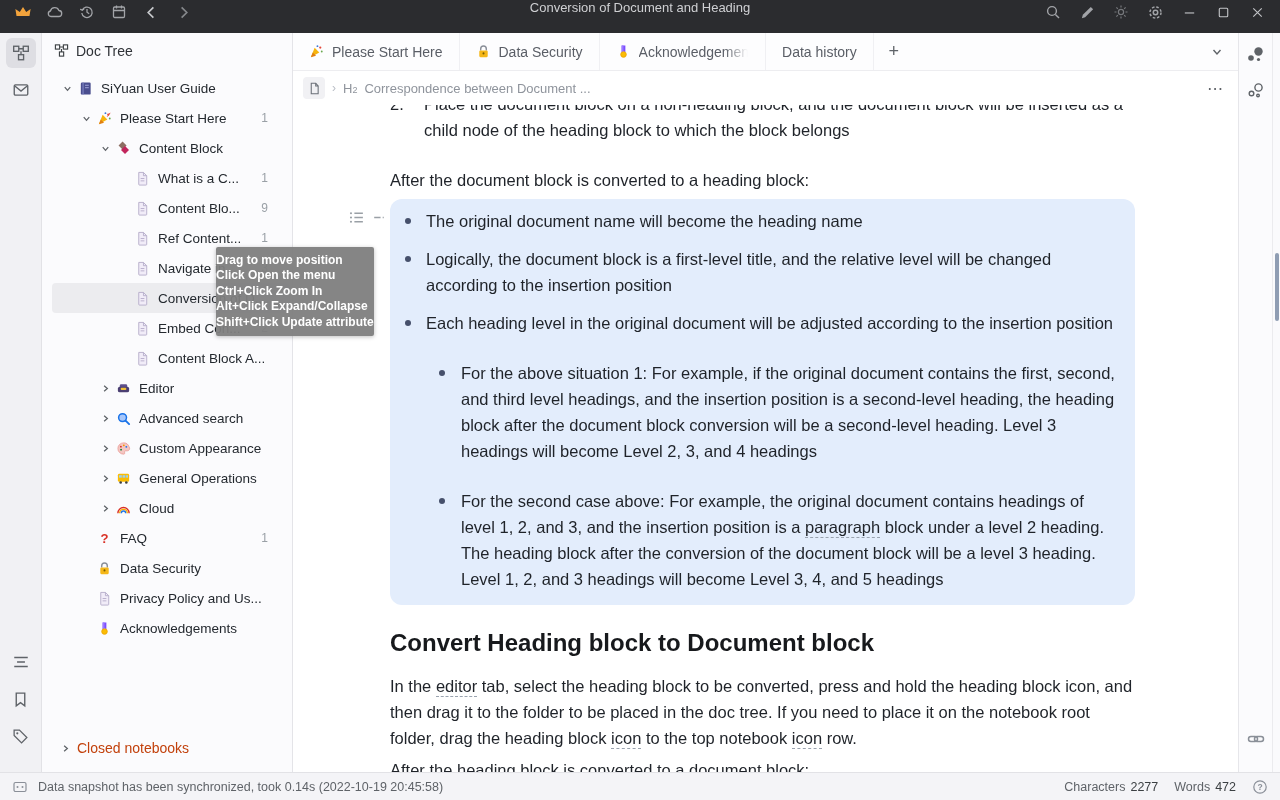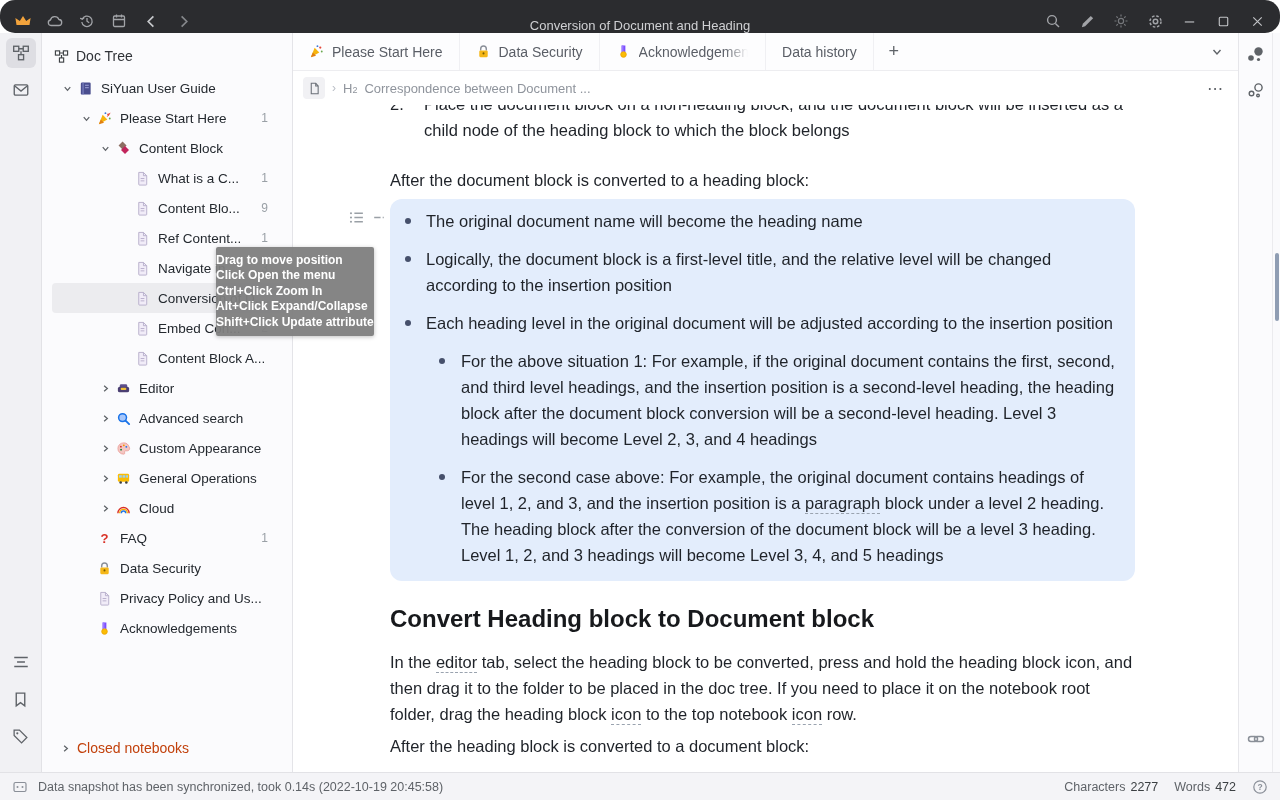--- a/index.html
+++ b/index.html
@@ -1,38 +1,38 @@
 <!DOCTYPE html>
 <html><head>
 <meta charset="utf-8">
 <style>
   * { margin:0; padding:0; box-sizing:border-box; }
   html,body { width:1280px; height:800px; overflow:hidden; }
   body { font-family:"Liberation Sans","DejaVu Sans",sans-serif; color:#24292f; background:#fff; }
   .app { position:relative; width:1280px; height:800px; display:flex; flex-direction:column; }
 
   
-  .titlebar { height:33px; background:#2b2c2f; display:flex; align-items:flex-end; padding:0 10px; position:relative; flex:0 0 auto;border-radius:15px; }
+  .titlebar { height:33px; background:#2b2c2f; display:flex; align-items:flex-start; padding:0 10px; position:relative; flex:0 0 auto; }
   .tb-group { display:flex; align-items:center; gap:6px; }
   .tb-btn { width:26px; height:24px; display:flex; align-items:center; justify-content:center; border-radius:4px; }
   .tb-title { position:absolute; left:0; right:0; text-align:center; font-size:13px; color:#cfd0d3; pointer-events:none; }
   .tb-right { margin-left:auto; display:flex; align-items:center; gap:8px; }
 
   
   .main { flex:1 1 auto; display:flex; min-height:0; }
 
   
   .dock { width:42px; background:#f1f1f4; border-right:1px solid #e2e2e6; display:flex; flex-direction:column; align-items:center; padding:5px 0 14px; }
   .dock-btn { width:30px; height:30px; border-radius:6px; display:flex; align-items:center; justify-content:center; margin-bottom:7px; }
   .dock-btn.active { background:#dedee3; }
   .dock-spacer { margin-top:auto; }
 
   
   .sidebar { width:251px; background:#fbfbfd; border-right:1px solid #e4e4e8; display:flex; flex-direction:column; min-height:0; }
-  .sb-header { height:40px; display:flex; align-items:center; gap:7px; padding:10px 12px 4px 12px; font-size:14px; color:#2f3237; }
+  .sb-header { height:40px; display:flex; align-items:flex-start; gap:7px; padding:10px 12px 4px 12px; font-size:14px; color:#2f3237; }
   .tree { flex:1 1 auto; min-height:0; overflow:hidden; display:flex; flex-direction:column; }
   .row { height:30px; flex:0 0 30px; display:flex; align-items:center; font-size:13.5px; color:#24292f; }
   .row.sel { background:#ececef; border-radius:4px; margin-left:10px; margin-right:2px; }
   .caret { width:20px; height:16px; display:flex; align-items:center; justify-content:center; flex:0 0 20px; }
   .caret.right svg { transform:rotate(-90deg); }
   .t-icon { width:16px; height:16px; margin-right:8px; flex:0 0 16px; display:flex; align-items:center; justify-content:center; }
   .t-label { white-space:nowrap; overflow:hidden; }
   .t-count { margin-left:auto; padding-right:24px; font-size:12px; color:#9aa0a6; }
   .d0 { padding-left:15px; } .d1 { padding-left:34px; } .d2 { padding-left:53px; } .d3 { padding-left:92px; }
   .row.sel.d3 { padding-left:82px; }
@@ -59,21 +59,21 @@
   .bc-h .sub { font-size:9px; line-height:11px; }
   .bc-more { margin-left:auto; color:#5f6368; font-size:16px; letter-spacing:1px; }
 
   .viewport { flex:1 1 auto; position:relative; overflow:hidden; background:#fff; }
   .doc { position:absolute; top:-14px; left:97px; width:745px; font-size:16.5px; line-height:26px; color:#1f2329; }
   .olitem { display:flex; margin-bottom:24px; }
   .ol-marker { width:34px; flex:0 0 34px; }
   .para { margin-bottom:6px; }
   .callout { background:#e3edfc; border-radius:12px; padding:9px 16px 13px 0; margin-bottom:0; }
   .b1,.b2 { position:relative; padding-left:36px; margin-bottom:12px; }
-  .b2 { padding-left:71px; }
+  .b2 { padding-left:71px;margin-top:24px; }
   .b1:last-child,.b2:last-child { margin-bottom:0; }
   .b1::before,.b2::before { content:""; position:absolute; top:10px; width:6px; height:6px; border-radius:50%; background:#46506b; }
   .b1::before { left:15px; }
   .b2::before { left:49px; }
   .h2 { font-size:24px; font-weight:700; color:#17191c; margin:22px 0 14px; line-height:32px; }
   .vref { border-bottom:1px dashed #9aa3af; padding-bottom:1px; }
   .gutter { position:absolute; left:55px; top:104px; display:flex; gap:6px; }
   .g-ic { width:17px; height:17px; display:flex; }
 
   

